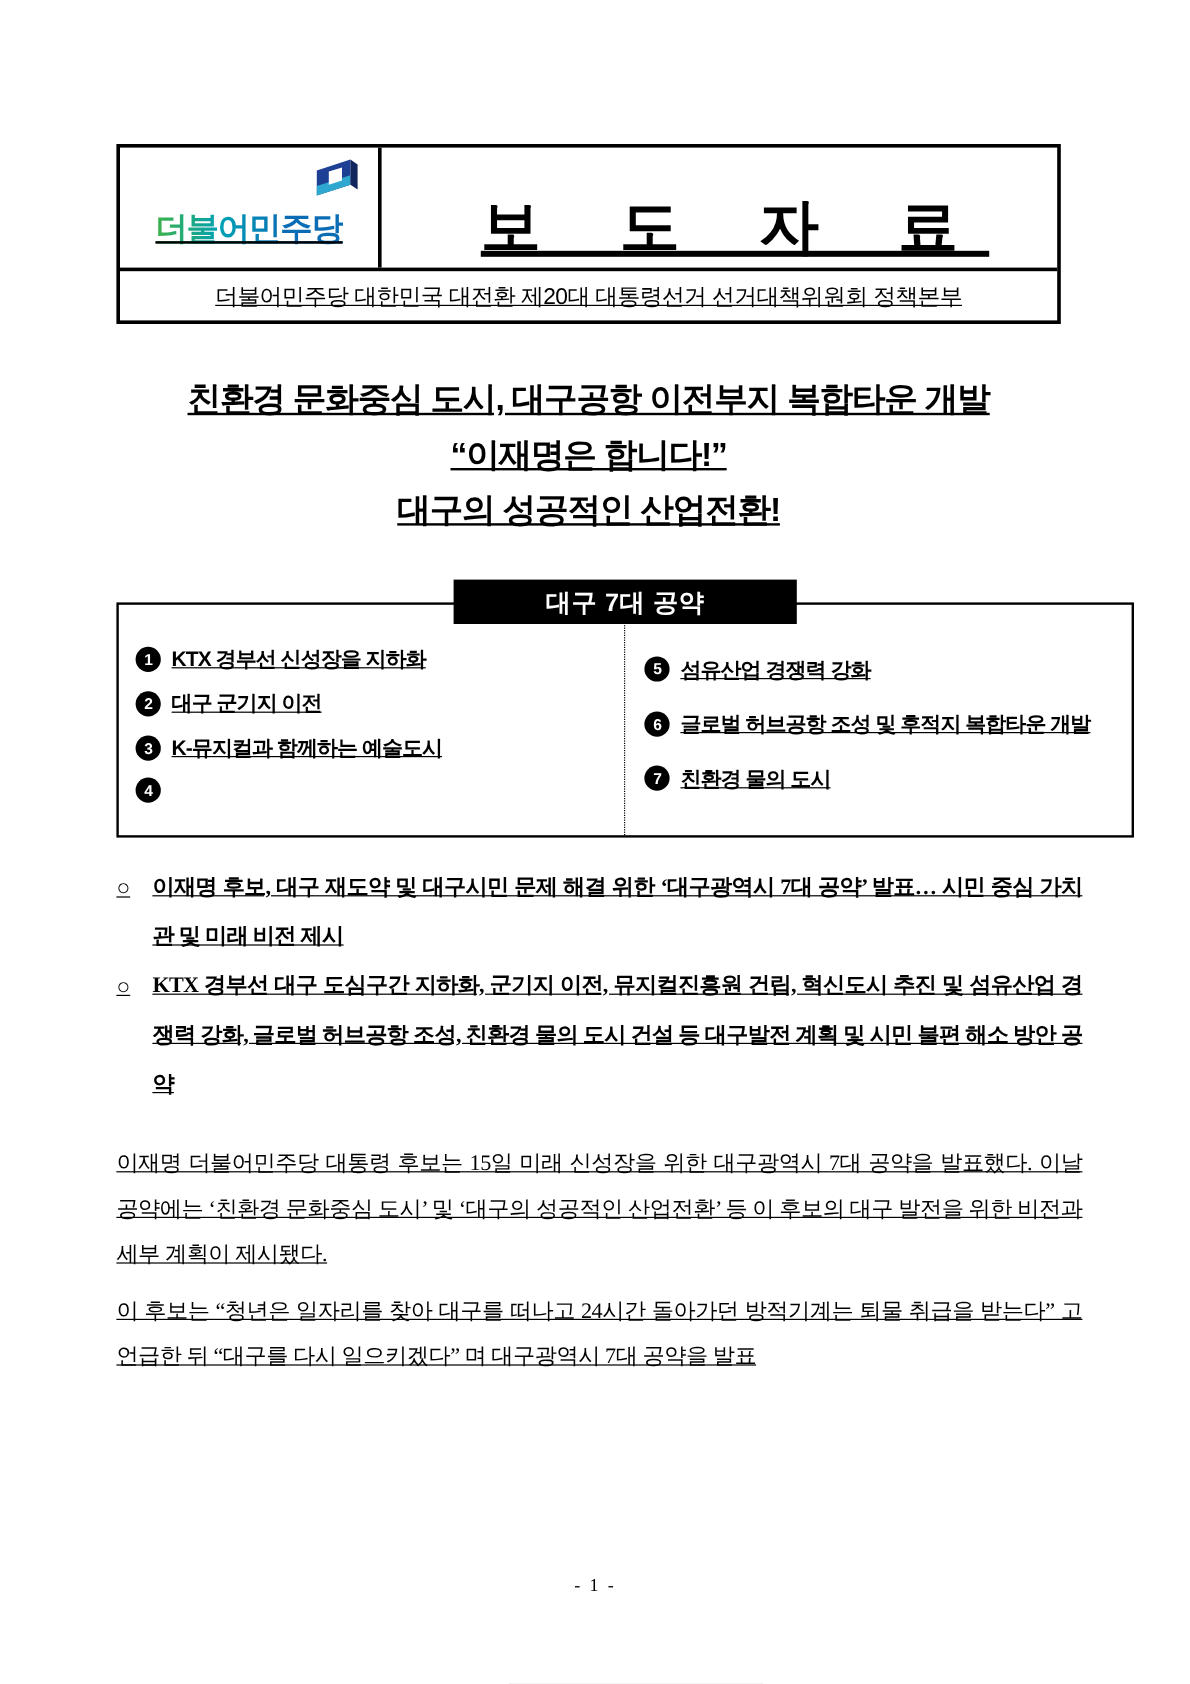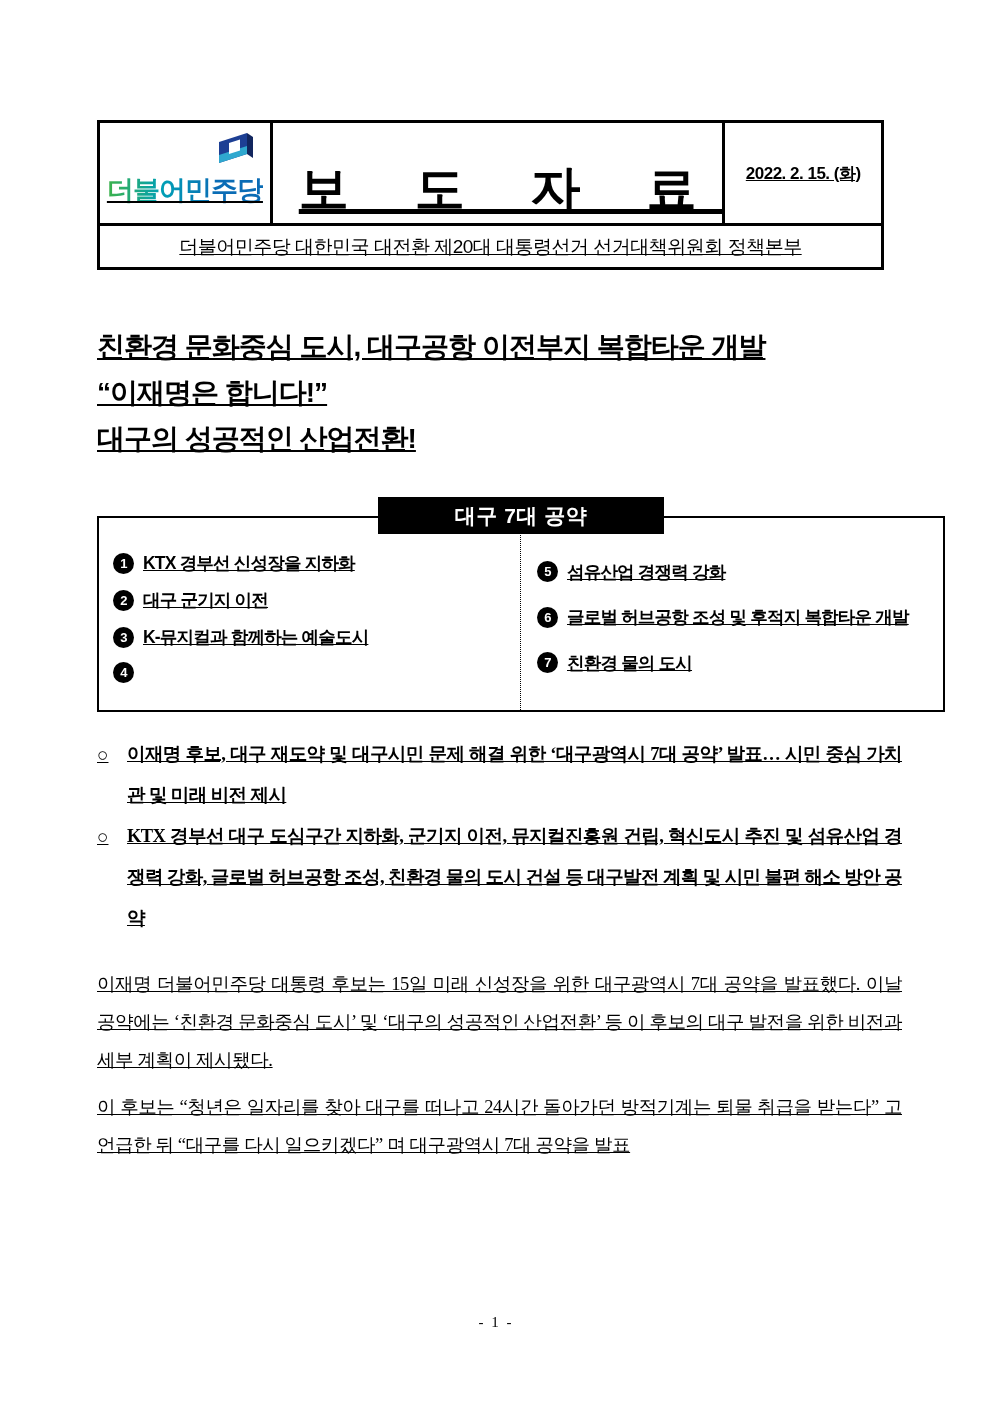--- a/index.html
+++ b/index.html
@@ -42,21 +42,21 @@
   }
   .header-row2{
     border-top:3px solid #000;height:44px;display:flex;align-items:center;justify-content:center;
   }
   .subtitle{
     font-family:"Liberation Sans","DejaVu Sans",sans-serif;
     font-size:19px;font-weight:500;letter-spacing:-0.5px;white-space:nowrap;
   }
 
   
-  .headline{margin-top:54px;text-align:left;}
+  .headline{margin-top:40px;text-align:center;}
   .headline-line{
     font-family:"Liberation Sans","DejaVu Sans",sans-serif;
     font-weight:900;font-size:28px;line-height:46px;letter-spacing:-1px;
     white-space:pre-wrap;
   }
 
   
   .pledge-wrap{position:relative;margin-top:54px;width:848px;}
   .pledge-label{
     position:absolute;top:-19px;left:50%;transform:translateX(-50%);
@@ -124,23 +124,20 @@
             <polygon points="3,12 31,3 31,24 3,33" fill="var(--flag-navy)"></polygon>
             <polygon points="3,25 31,16 31,24 3,33" fill="var(--flag-teal)"></polygon>
             <polygon points="31,3 37,7 37,28 31,24" fill="var(--flag-dark)"></polygon>
             <polygon points="13,13 24,9.6 24,20.5 13,24" fill="#ffffff"></polygon>
           </svg>
           <span class="logo-text">더불어민주당</span>
         </div>
         <div class="cell title-cell">
           <span class="doc-title">보 도 자 료</span>
         </div>
-        <div class="cell date-cell">
-          <span class="doc-date">2022. 2. 15. (화)</span>
-        </div>
       </div>
       <div class="header-row2">
         <span class="subtitle">더불어민주당 대한민국 대전환 제20대 대통령선거 선거대책위원회 정책본부</span>
       </div>
     </div>
 
     <div class="headline">
       <div class="headline-line">친환경 문화중심 도시, 대구공항 이전부지 복합타운 개발</div>
       <div class="headline-line">“이재명은 합니다!”</div>
       <div class="headline-line">대구의 성공적인 산업전환!</div>

